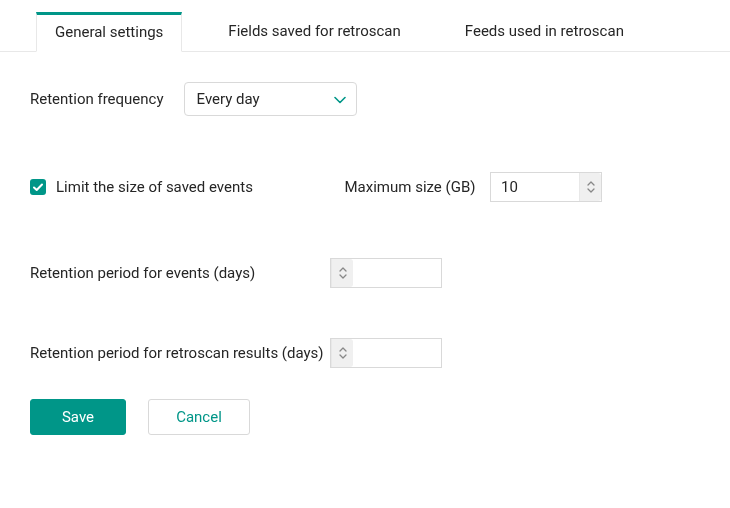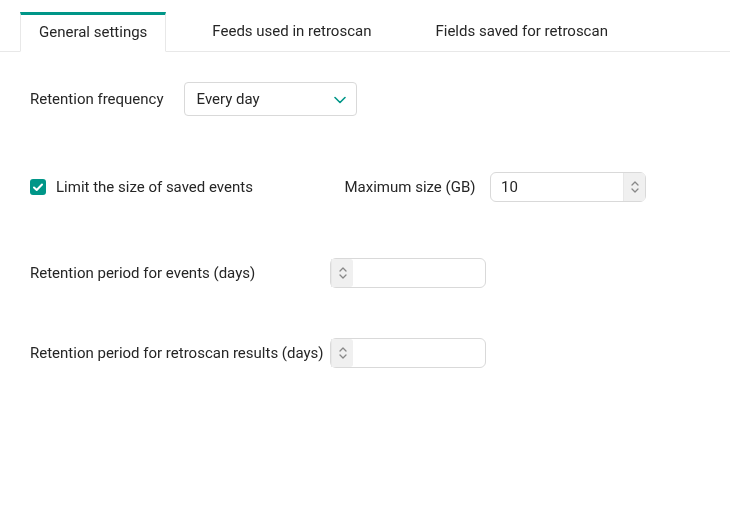--- a/index.html
+++ b/index.html
@@ -17,21 +17,21 @@
     width: 730px;
     height: 508px;
     font-family: -apple-system, BlinkMacSystemFont, "Segoe UI", Roboto, sans-serif;
     font-size: 15px;
     color: var(--text);
     background: #fff;
   }
   .tabs {
     display: flex;
     border-bottom: 1px solid var(--border-light);
-    padding-left: 20px;
+    padding-left: 36px;
     padding-top: 12px;
     gap: 28px;
   }
   .tab {
     background: none;
     border: none;
     padding: 8px 18px 10px 18px;
     font-size: 15px;
     font-family: inherit;
     cursor: pointer;
@@ -91,23 +91,23 @@
     cursor: pointer;
   }
   .checkbox svg { display: block; }
   .mid-label {
     width: 160px;
     flex-shrink: 0;
     text-align: center;
   }
   .num-input {
     border: 1px solid var(--border);
-    border-radius: 6px;
+    border-radius: 0;
     height: 30px;
-    width: 156px;
+    width: 112px;
     display: flex;
     align-items: center;
     background: #fff;
   }
   .num-input .val {
     flex: 1;
     padding: 0 10px;
   }
   .num-input .stepper {
     width: 22px;
@@ -151,22 +151,22 @@
     border: 1px solid var(--border);
     min-width: 102px;
   }
   .wrap-label { max-width: 310px; line-height: 1.35; }
 </style>
 </head>
 <body>
 
 <div class="tabs">
   <button class="tab active">General settings</button>
+  <button class="tab">Fields saved for retroscan</button>
   <button class="tab">Feeds used in retroscan</button>
-  <button class="tab">Fields saved for retroscan</button>
 </div>
 
 <div class="content">
 
   <div class="row" style="gap:20px; margin-bottom:56px;">
     <div class="label-col" style="width:auto;">
       <span>Retention frequency</span>
     </div>
     <div class="select">
       <span>Every day</span>
@@ -222,14 +222,18 @@
     <div class="num-input">
       <span class="stepper">
         <svg width="10" height="14" viewBox="0 0 10 14">
             <path d="M2 5 L5 2 L8 5" fill="none" stroke="currentColor" stroke-width="1.3" stroke-linecap="round" stroke-linejoin="round"></path>
             <path d="M2 9 L5 12 L8 9" fill="none" stroke="currentColor" stroke-width="1.3" stroke-linecap="round" stroke-linejoin="round"></path>
           </svg>
       </span>
     </div>
   </div>
 
+  <div class="actions">
+    <button class="btn primary">Save</button>
+    <button class="btn secondary">Cancel</button>
+  </div>
 
 </div>
 
 </body></html>

